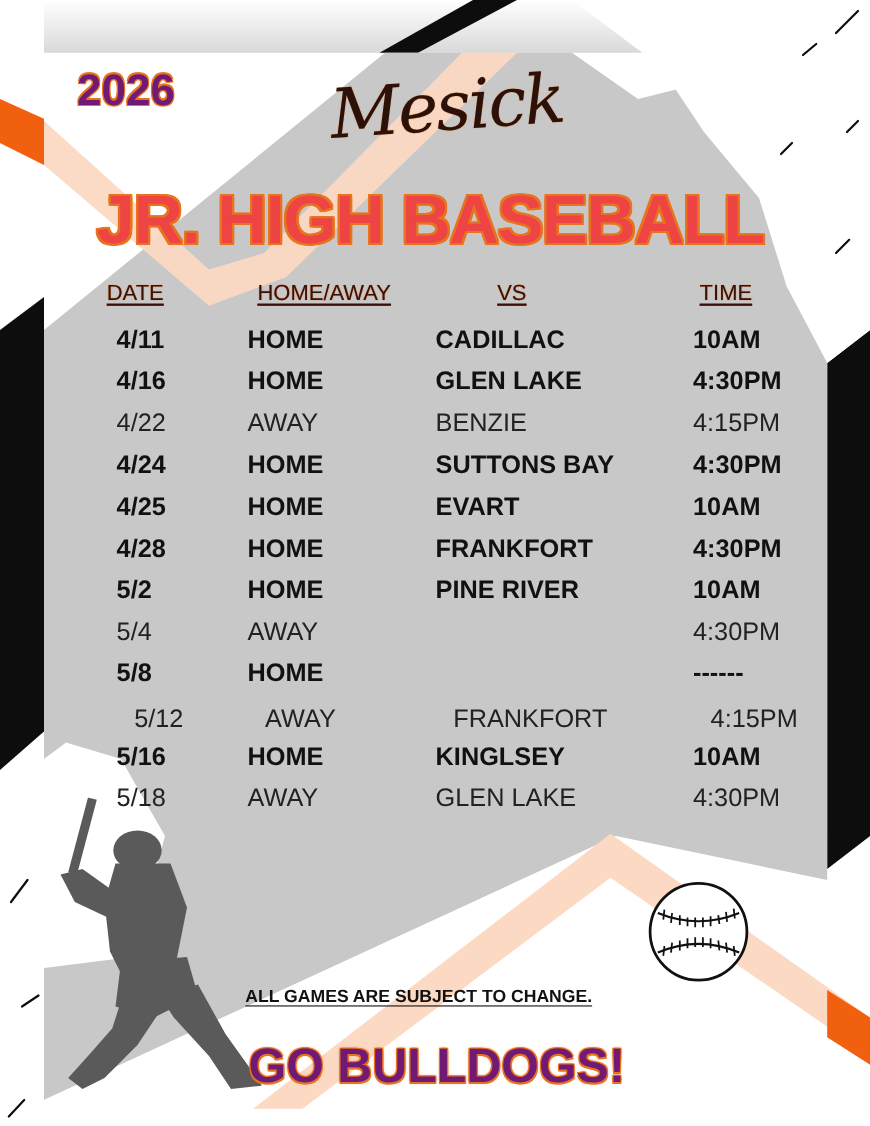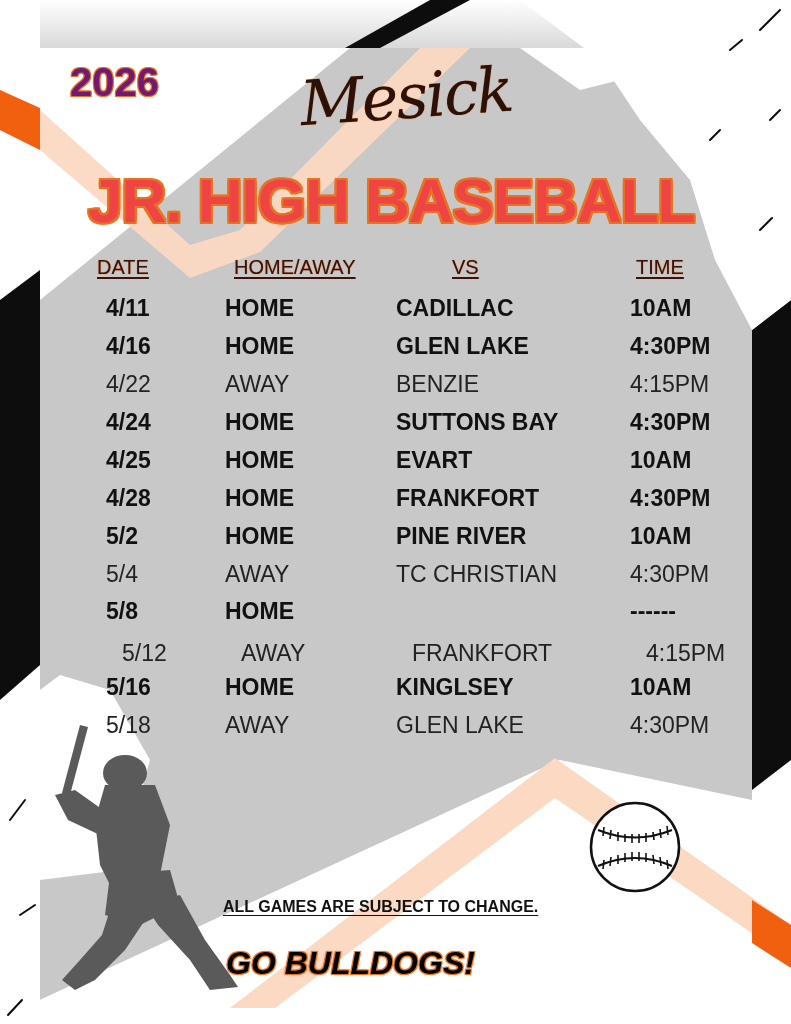--- a/index.html
+++ b/index.html
@@ -17,22 +17,22 @@
         text-shadow:0 0 1px #d9601c;}
   .row{position:absolute;left:0;width:791px;height:38px;}
   .cell{position:absolute;top:0;font-size:23px;color:#111;white-space:nowrap;}
   .bold .cell{font-weight:700;}
   .light .cell{font-weight:400;color:#222;}
   .c-date{left:106px;}
   .c-ha{left:225px;}
   .c-vs{left:396px;}
   .c-time{left:630px;}
   .disclaimer{left:223px;top:898px;font-size:16px;font-weight:700;color:#111;text-decoration:underline;text-underline-offset:3px;white-space:nowrap;}
-  .cheer{left:226px;top:945px;font-size:32px;font-weight:700;color:#000000;white-space:nowrap;
-        text-shadow:-1px -1px 0 #e8731e,1px -1px 0 #e8731e,-1px 1px 0 #e8731e,1px 1px 0 #e8731e,0 0 3px #e8731e;font-style:italic;}
+  .cheer{left:226px;top:945px;font-size:44px;font-weight:700;color:#701a75;white-space:nowrap;
+        text-shadow:-1px -1px 0 #e8731e,1px -1px 0 #e8731e,-1px 1px 0 #e8731e,1px 1px 0 #e8731e,0 0 3px #e8731e;}
 </style>
 </head>
 <body>
 
 <svg class="bg" viewBox="0 0 791 1024" xmlns="http://www.w3.org/2000/svg">
 
   <defs>
     <linearGradient id="strip" x1="0" y1="0" x2="0" y2="1">
       <stop offset="0" stop-color="#ffffff"></stop>
       <stop offset="1" stop-color="#d9d9d9"></stop>
@@ -124,21 +124,20 @@
   </div>
   <div class="row bold" style="top:523px;">
     <span class="cell c-date">5/2</span>
     <span class="cell c-ha">HOME</span>
     <span class="cell c-vs">PINE RIVER</span>
     <span class="cell c-time">10AM</span>
   </div>
   <div class="row light" style="top:561px;">
     <span class="cell c-date">5/4</span>
     <span class="cell c-ha">AWAY</span>
-    <span class="cell c-vs">TC CHRISTIAN</span>
     <span class="cell c-time">4:30PM</span>
   </div>
   <div class="row bold" style="top:598px;">
     <span class="cell c-date">5/8</span>
     <span class="cell c-ha">HOME</span>
     <span class="cell c-time">------</span>
   </div>
   <div class="row light" style="top:640px;margin-left:16px;">
     <span class="cell c-date">5/12</span>
     <span class="cell c-ha">AWAY</span>

